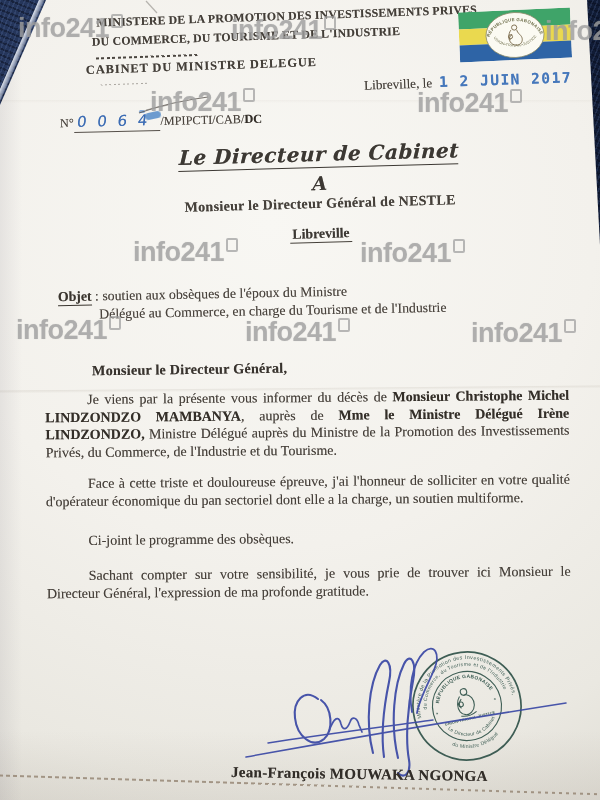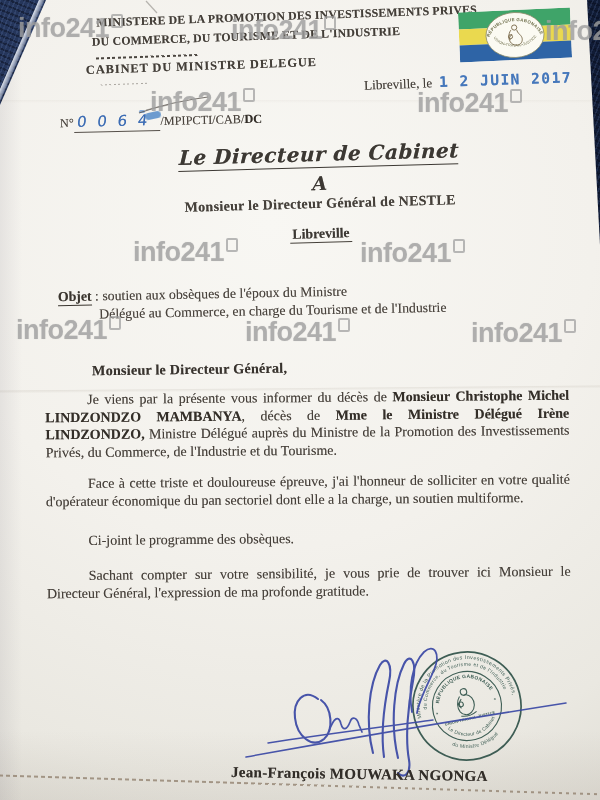--- a/index.html
+++ b/index.html
@@ -170,21 +170,21 @@
       <div class="city"><span>Libreville</span></div>
     </div>
 
     <div class="abs objet">
       <div><span class="lbl">Objet</span><span> : soutien aux obsèques de l'époux du Ministre</span></div>
       <div class="ln2">Délégué au Commerce, en charge du Tourisme et de l'Industrie</div>
     </div>
 
     <div class="abs salut">Monsieur le Directeur Général,</div>
     <div class="abs bodytext">
-      <p><span>Je viens par la présente vous informer du décès de </span><span class="b">Monsieur Christophe Michel LINDZONDZO MAMBANYA</span><span>, décès de </span><span class="b">Mme le Ministre Délégué Irène LINDZONDZO,</span><span> Ministre Délégué auprès du Ministre de la Promotion des Investissements Privés, du Commerce, de l'Industrie et du Tourisme.</span></p>
+      <p><span>Je viens par la présente vous informer du décès de </span><span class="b">Monsieur Christophe Michel LINDZONDZO MAMBANYA</span><span>, auprès de </span><span class="b">Mme le Ministre Délégué Irène LINDZONDZO,</span><span> Ministre Délégué auprès du Ministre de la Promotion des Investissements Privés, du Commerce, de l'Industrie et du Tourisme.</span></p>
       <p class="m2">Face à cette triste et douloureuse épreuve, j'ai l'honneur de solliciter en votre qualité d'opérateur économique du pan sectoriel dont elle a la charge, un soutien multiforme.</p>
       <p class="m3">Ci-joint le programme des obsèques.</p>
       <p class="m4">Sachant compter sur votre sensibilité, je vous prie de trouver ici Monsieur le Directeur Général, l'expression de ma profonde gratitude.</p>
     </div>
 
     <div class="abs stamp">
       <svg width="126" height="126" viewBox="0 0 126 126">
         <defs>
           <path id="sRing1" d="M 20.4 82.9 A 47 47 0 1 1 105.6 82.9"></path>
           <path id="sRing2" d="M 24.9 76.9 A 40.5 40.5 0 1 1 101.1 76.9"></path>

